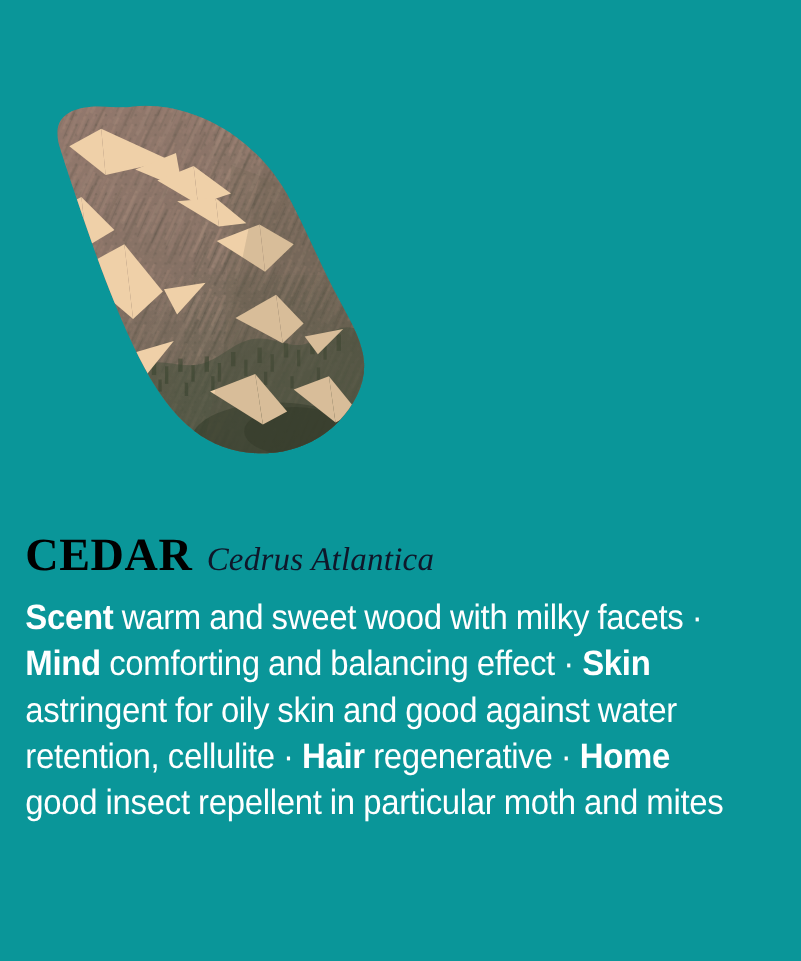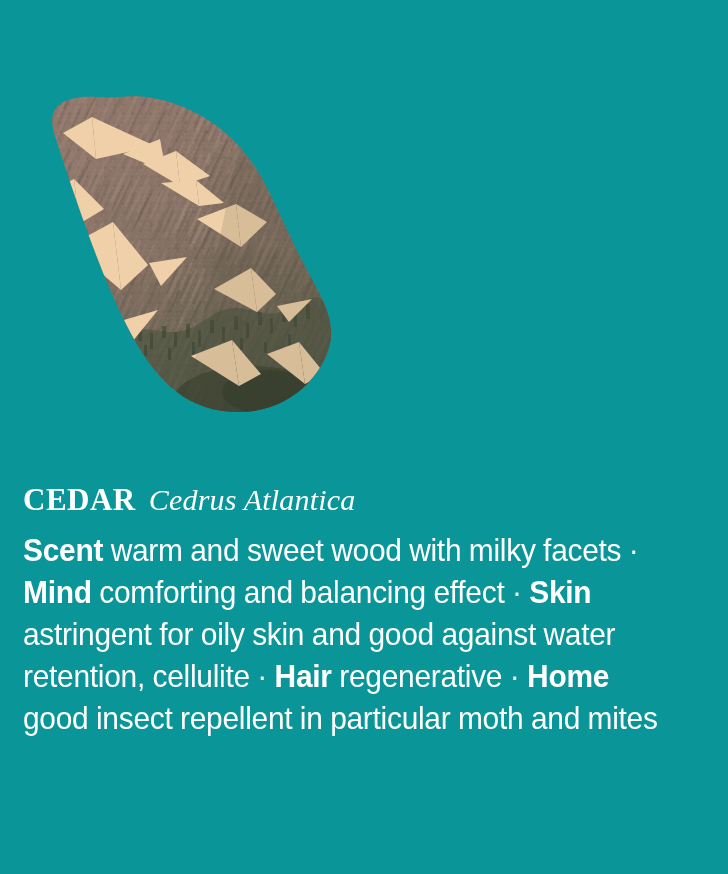--- a/index.html
+++ b/index.html
@@ -45,30 +45,30 @@
   }
 
   .title-row {
     white-space: nowrap;
     margin: 0 0 14px 0;
     line-height: 1.0;
   }
   .title-common {
     font-family: "Liberation Serif", "DejaVu Serif", serif;
     font-weight: 700;
-    font-size: 31px;
+    font-size: 42px;
     letter-spacing: 0.5px;
-    color: #ffffff;
+    color: #000000;
   }
   .title-latin {
     font-family: "Liberation Serif", "DejaVu Serif", serif;
     font-style: italic;
     font-weight: 400;
     font-size: 30px;
-    color: #ffffff;
+    color: #0f172a;
     margin-left: 13px;
     letter-spacing: 0.2px;
   }
 
   .body-copy {
     margin: 0;
     color: #ffffff;
     font-family: "Liberation Sans", sans-serif;
     font-size: 32px;
     line-height: 42px;

